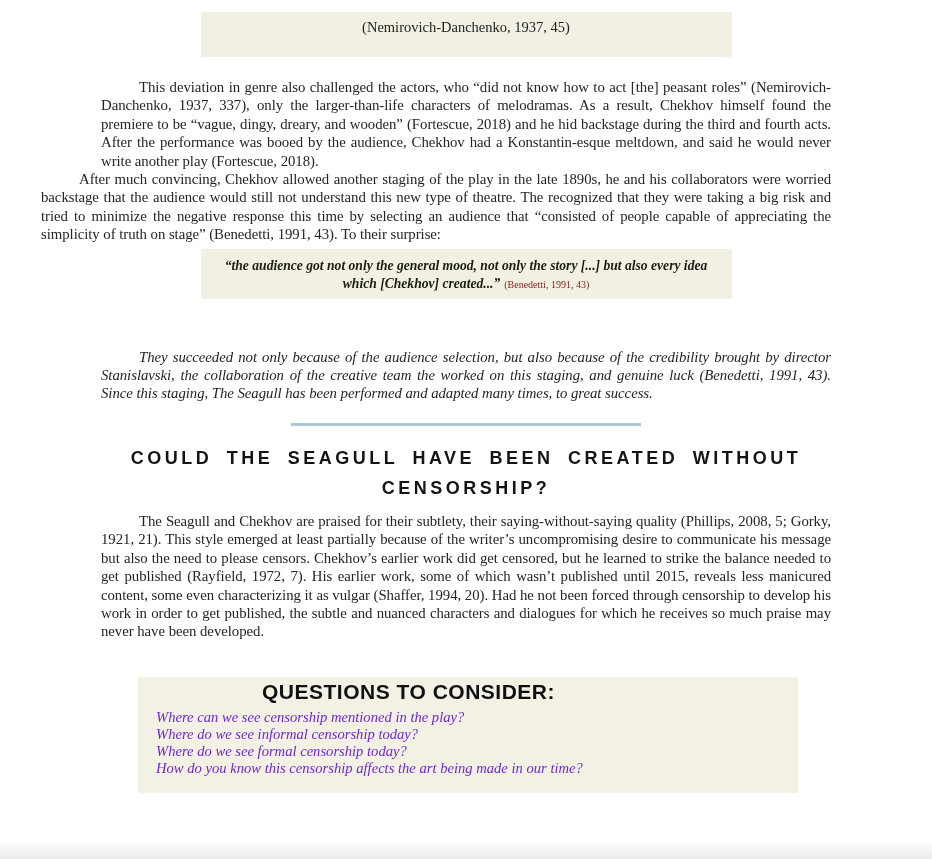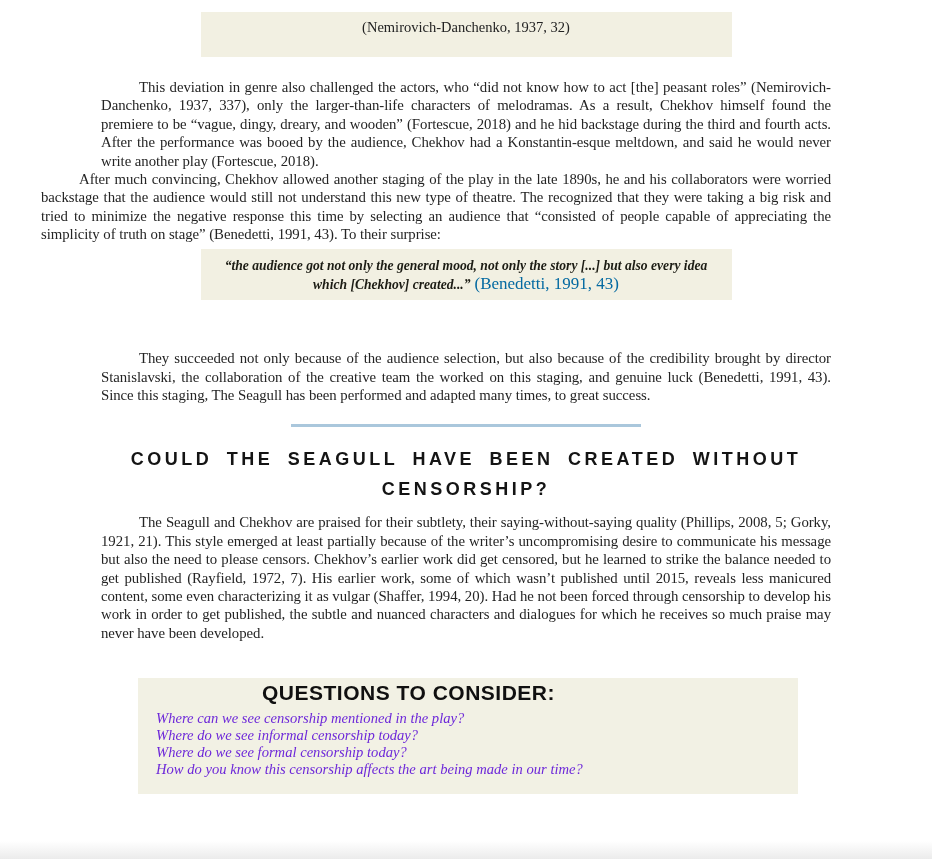--- a/index.html
+++ b/index.html
@@ -37,38 +37,38 @@
   .quote-cite {
     font-family: "Liberation Serif", serif;
     font-size: 14.5px;
     line-height: 17px;
     color: #222;
   }
   .quote-cite-inline {
     font-family: "Liberation Serif", serif;
     font-style: normal;
     font-weight: 400;
-    font-size: 17px;
-    color: #0369a1;
+    font-size: 10px;
+    color: #7f1d1d;
     margin-left: 4px;
   }
 
   
   .body-para {
     margin: 0 101px;
     text-align: justify;
     text-indent: 38px;
     font-size: 14.8px;
     line-height: 18.4px;
     color: #242424;
     letter-spacing: -0.05px;
   }
   .p1 { margin-top: 21px; }
   .p2 { margin-top: 0; margin-left: 41px; }
-  .p3 { margin-top: 49px; }
+  .p3 { margin-top: 49px; font-style: italic; }
   .p4 { margin-top: 9px; }
 
   
   .divider {
     width: 350px; height: 3px;
     background: #aac7dc;
     margin: 20px auto 0;
   }
   .section-heading {
     margin: 17px 70px 0;
@@ -116,21 +116,21 @@
     height: 18px;
     background: linear-gradient(#ffffff, #ebebeb);
   }
 </style>
 </head>
 <body>
 
 <div class="page">
 
   <div class="quote-box qb1">
-    <div class="quote-cite">(Nemirovich-Danchenko, 1937, 32)</div>
+    <div class="quote-cite">(Nemirovich-Danchenko, 1937, 45)</div>
   </div>
 
   <p class="body-para p1">This deviation in genre also challenged the actors, who “did not know how to act [the] peasant roles” (Nemirovich-Danchenko, 1937, 337), only the larger-than-life characters of melodramas. As a result, Chekhov himself found the premiere to be “vague, dingy, dreary, and wooden” (Fortescue, 2018) and he hid backstage during the third and fourth acts. After the performance was booed by the audience, Chekhov had a Konstantin-esque meltdown, and said he would never write another play (Fortescue, 2018).</p>
 
   <p class="body-para p2">After much convincing, Chekhov allowed another staging of the play in the late 1890s, he and his collaborators were worried backstage that the audience would still not understand this new type of theatre. The recognized that they were taking a big risk and tried to minimize the negative response this time by selecting an audience that “consisted of people capable of appreciating the simplicity of truth on stage” (Benedetti, 1991, 43). To their surprise:</p>
 
   <div class="quote-box qb2">
     <span class="quote-text">“the audience got not only the general mood, not only the story [...] but also every idea which [Chekhov] created...”</span><span class="quote-cite-inline">(Benedetti, 1991, 43)</span>
   </div>
 

